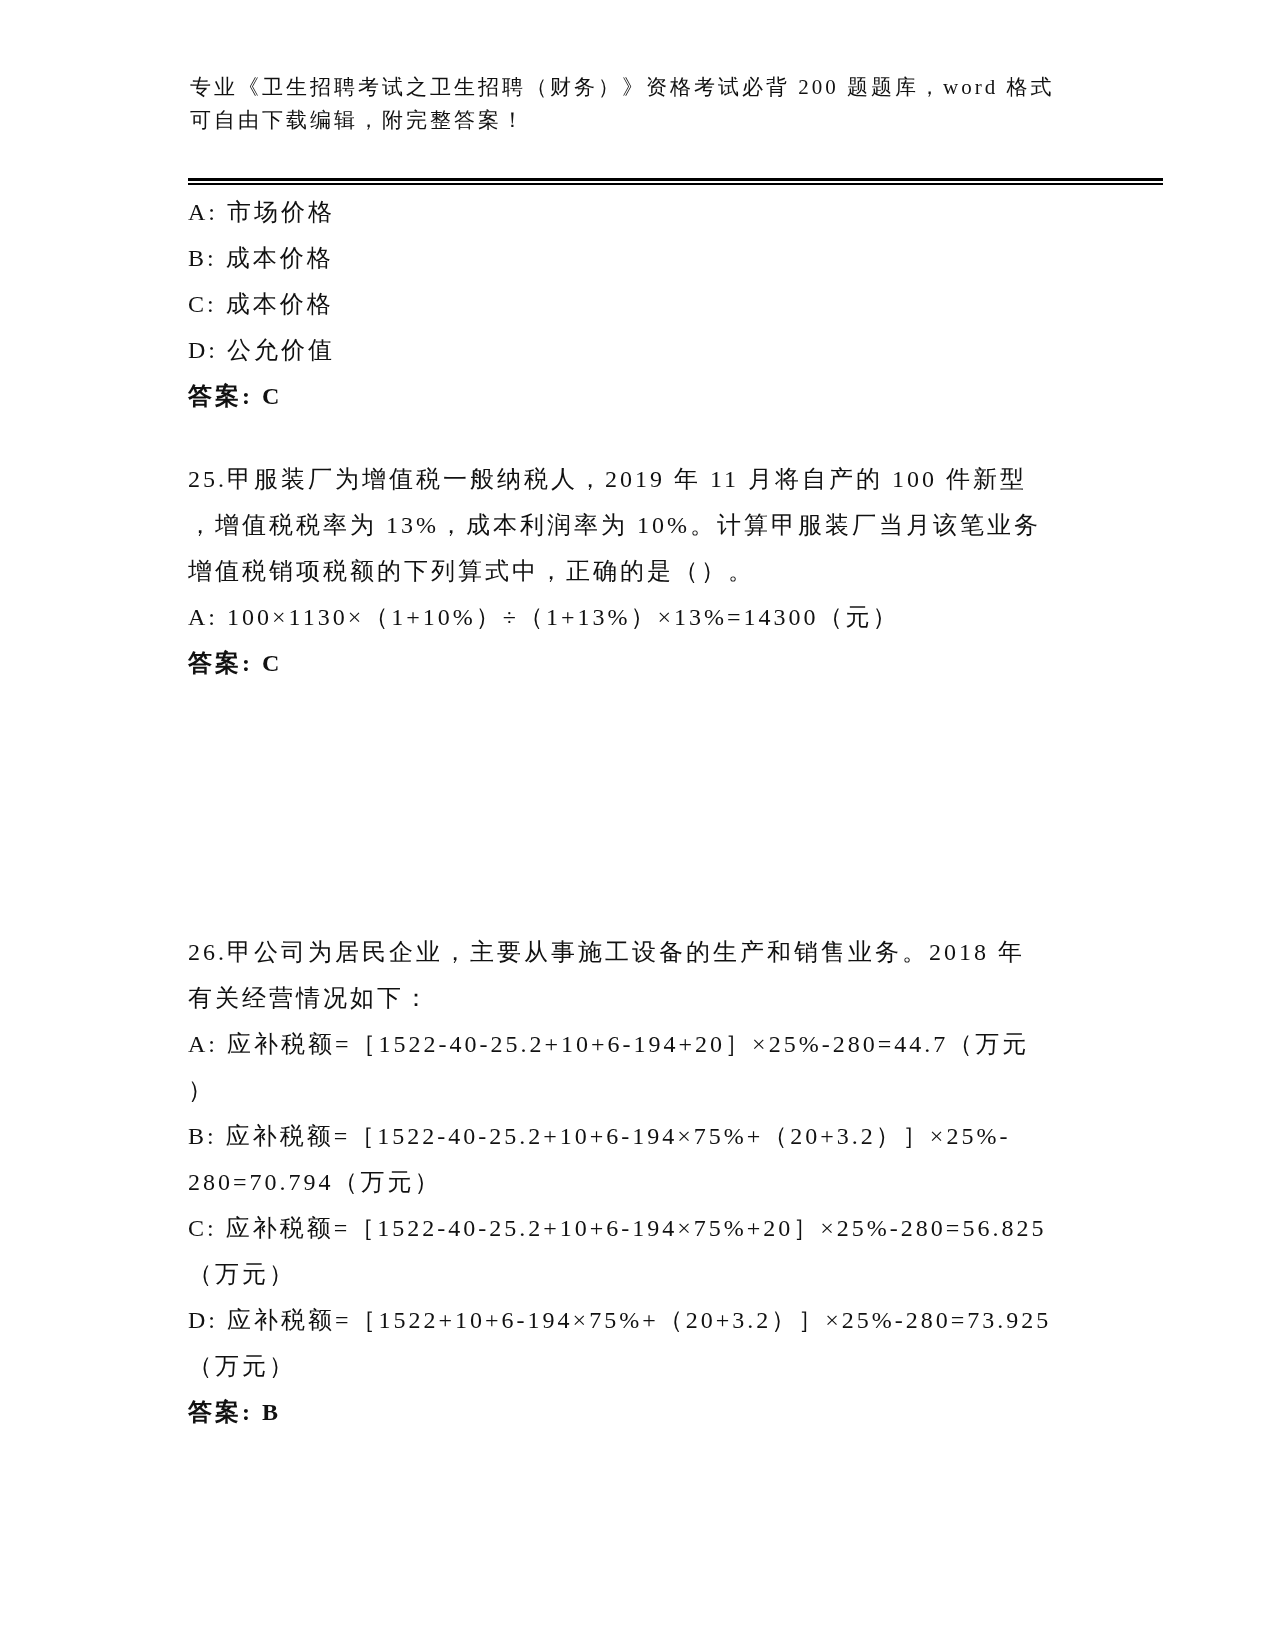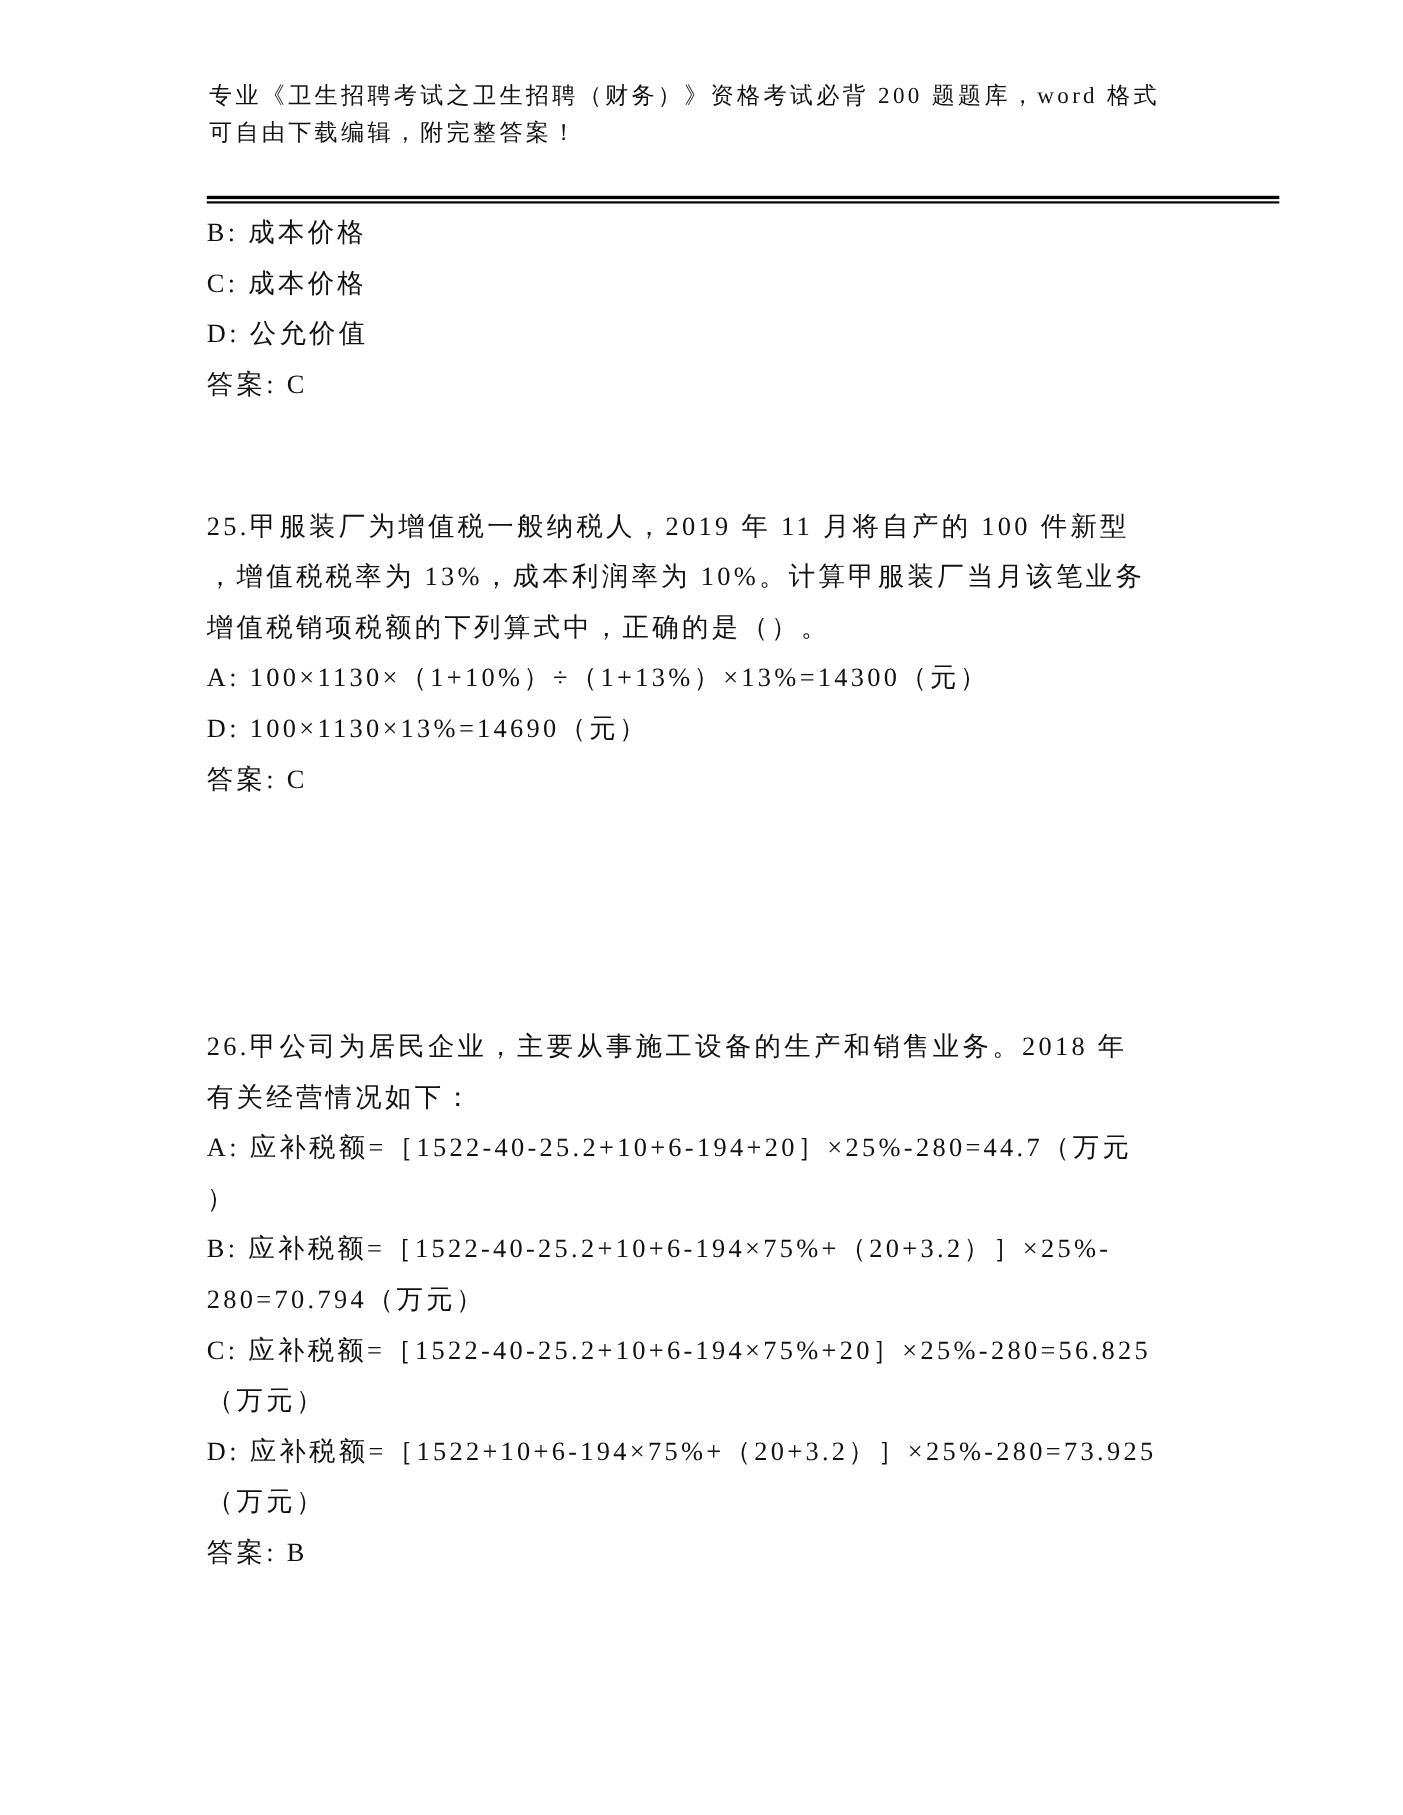--- a/index.html
+++ b/index.html
@@ -43,48 +43,48 @@
     line-height: 46px;
     letter-spacing: 3px;
   }
   .block-q24 { top: 189px; }
   .block-q25 { top: 456px; }
   .block-q26 { top: 929px; }
   .line {
     white-space: pre;
   }
   .answer {
-    font-weight: normal;
+    font-weight: bold;
   }
 </style>
 </head>
 <body>
 
 <div class="page">
 
   <div class="doc-header">
     <div class="line">专业《卫生招聘考试之卫生招聘（财务）》资格考试必背 200 题题库，word 格式</div>
     <div class="line">可自由下载编辑，附完整答案！</div>
   </div>
 
   <div class="double-rule"></div>
 
   <div class="block block-q24">
+    <div class="line">A: 市场价格</div>
     <div class="line">B: 成本价格</div>
     <div class="line">C: 成本价格</div>
     <div class="line">D: 公允价值</div>
     <div class="line answer">答案: C</div>
   </div>
 
   <div class="block block-q25">
     <div class="line">25.甲服装厂为增值税一般纳税人，2019 年 11 月将自产的 100 件新型</div>
     <div class="line">，增值税税率为 13%，成本利润率为 10%。计算甲服装厂当月该笔业务</div>
     <div class="line">增值税销项税额的下列算式中，正确的是（）。</div>
     <div class="line">A: 100×1130×（1+10%）÷（1+13%）×13%=14300（元）</div>
-    <div class="line">D: 100×1130×13%=14690（元）</div>
     <div class="line answer">答案: C</div>
   </div>
 
   <div class="block block-q26">
     <div class="line">26.甲公司为居民企业，主要从事施工设备的生产和销售业务。2018 年</div>
     <div class="line">有关经营情况如下：</div>
     <div class="line">A: 应补税额=［1522-40-25.2+10+6-194+20］×25%-280=44.7（万元</div>
     <div class="line">）</div>
     <div class="line">B: 应补税额=［1522-40-25.2+10+6-194×75%+（20+3.2）］×25%-</div>
     <div class="line">280=70.794（万元）</div>

